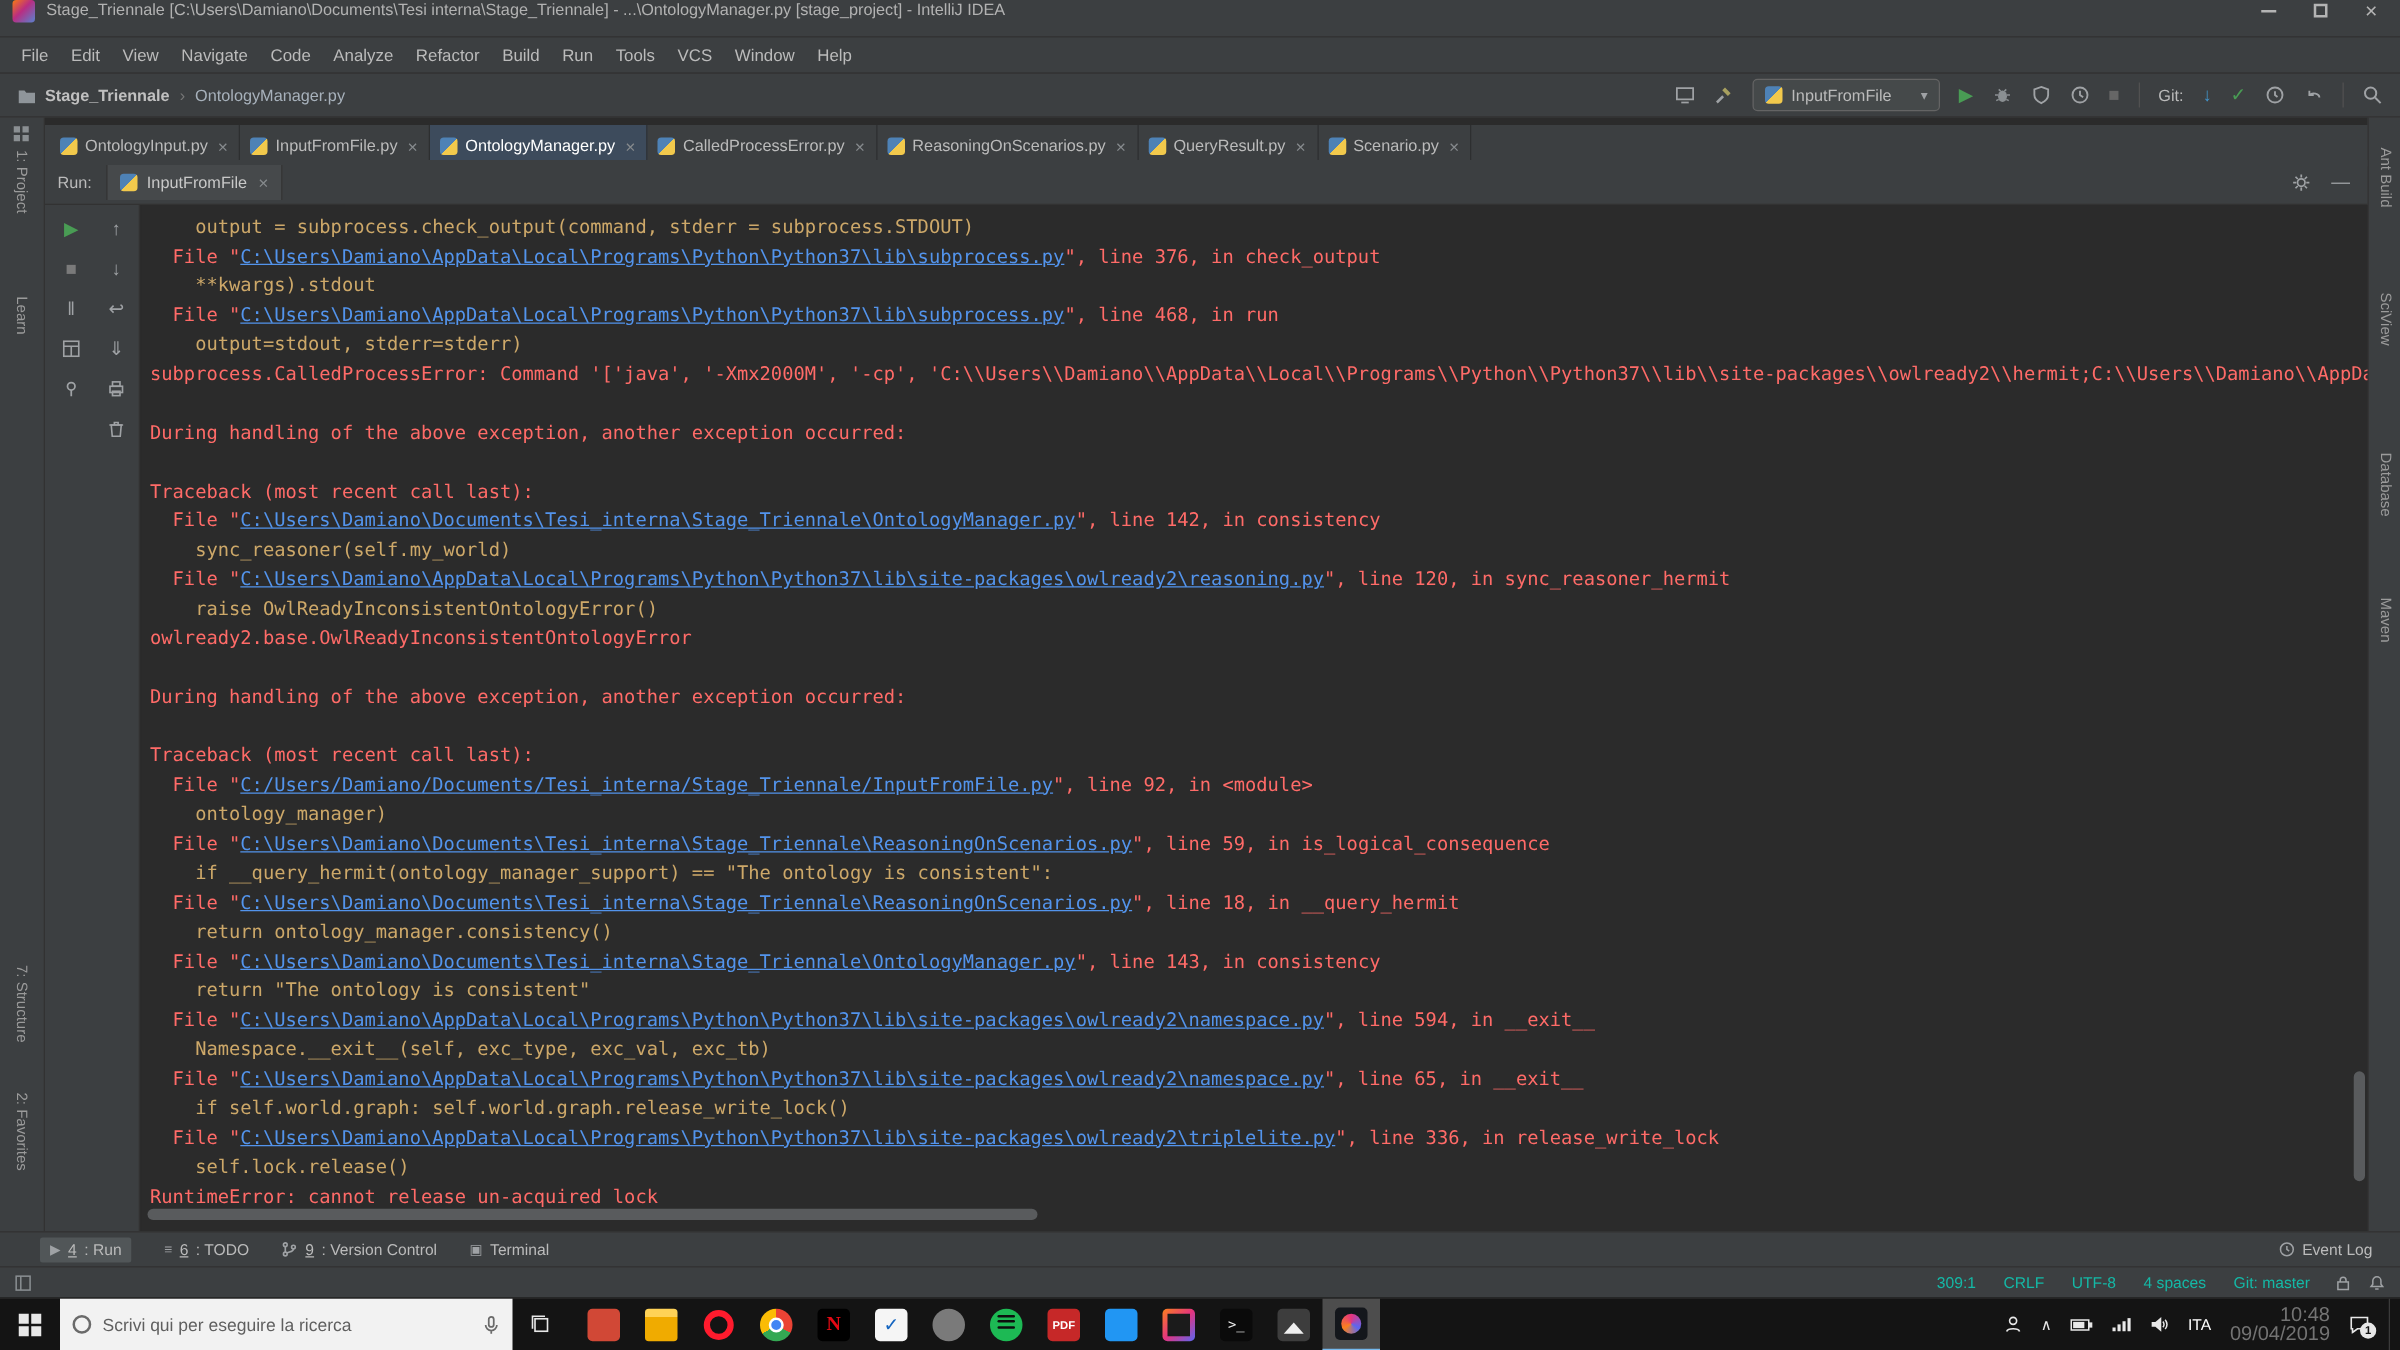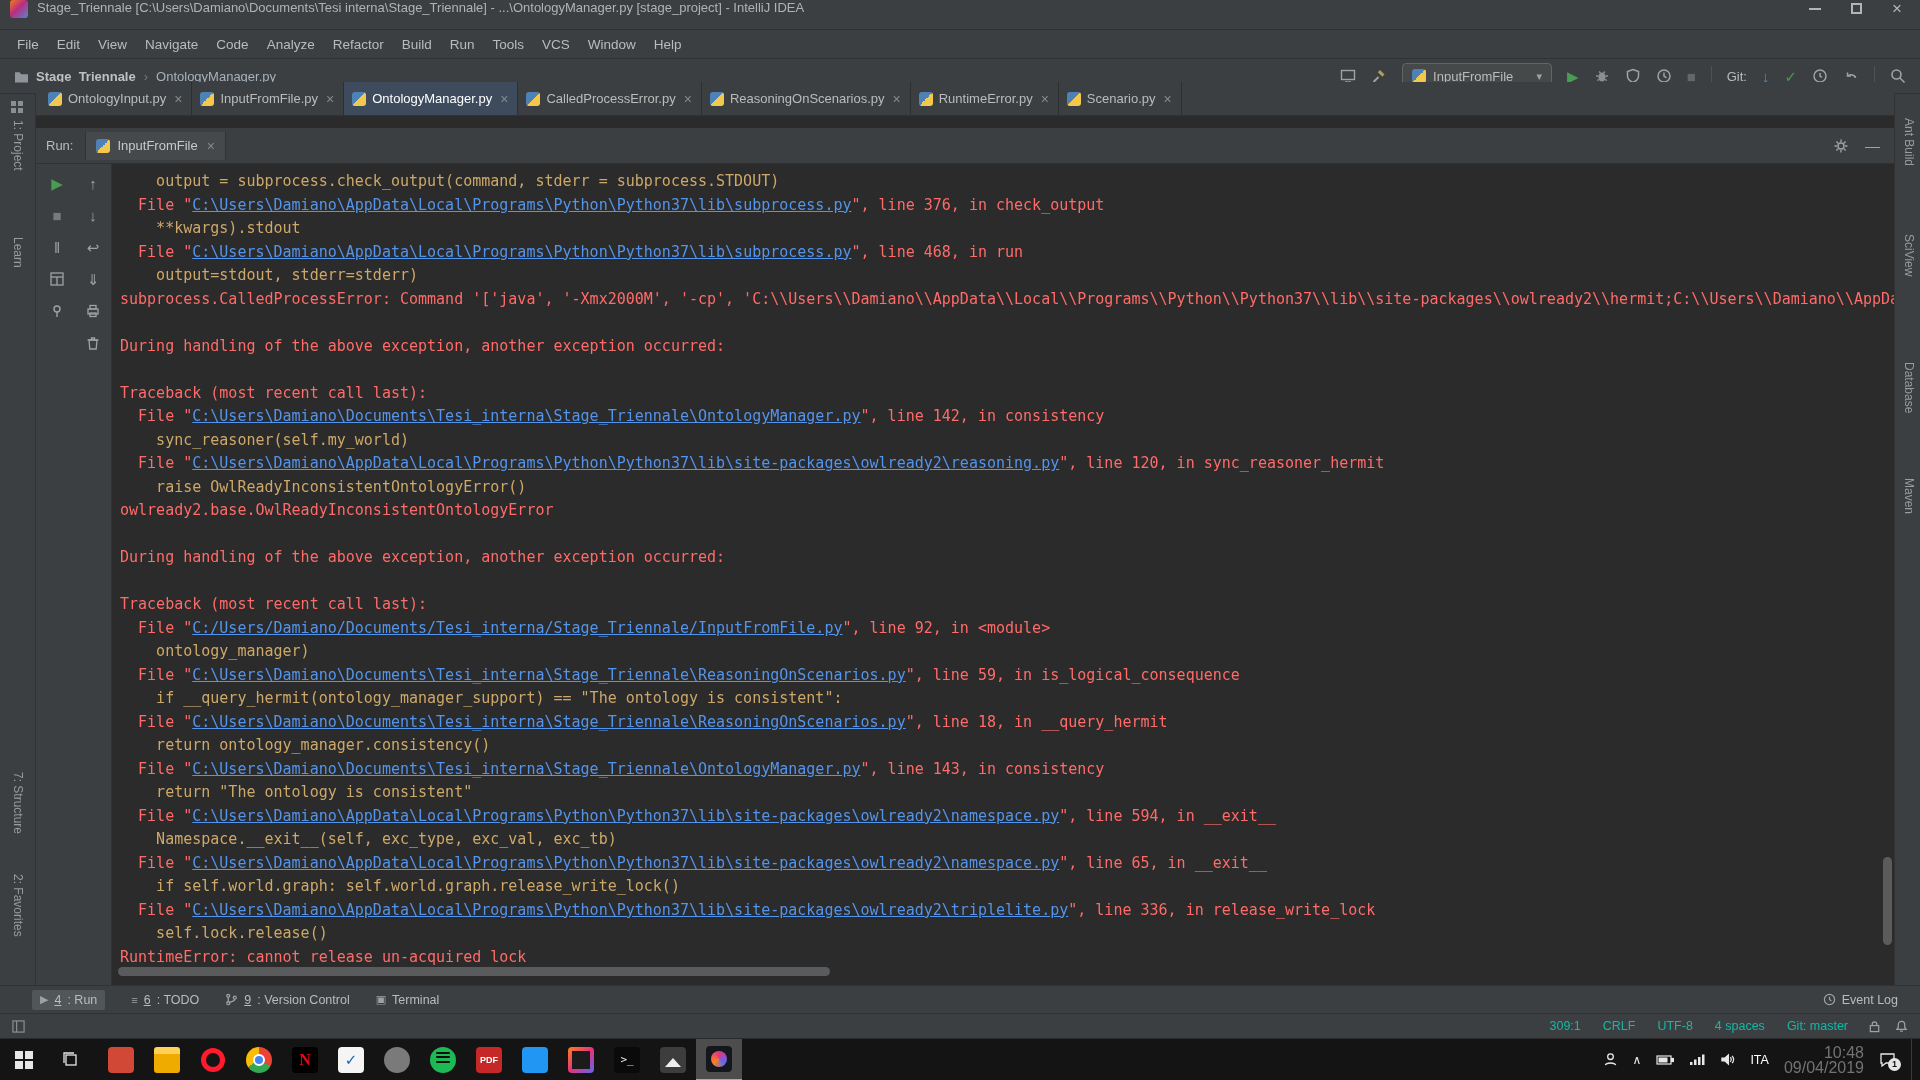--- a/index.html
+++ b/index.html
@@ -44,21 +44,21 @@
   .stripe-grid{position:absolute;top:6px;left:10px}
   .stripe-top{position:absolute;top:26px;left:0;right:0;display:flex;flex-direction:column;align-items:center;gap:66px}
   .stripe-bottom{position:absolute;bottom:48px;left:0;right:0;display:flex;flex-direction:column;align-items:center;gap:40px}
   .right-stripe .vlabel{position:absolute;left:7px}
   .right-stripe .vlabel:nth-child(1){top:24px}
   .right-stripe .vlabel:nth-child(2){top:140px}
   .right-stripe .vlabel:nth-child(3){top:268px}
   .right-stripe .vlabel:nth-child(4){top:384px}
 
   
-  .tabsrow{position:absolute;top:82px;left:36px;right:26px;height:34px;background:#3c3f41;border-bottom:1px solid #323232;display:flex;align-items:stretch;padding-left:4px}
+  .tabsrow{position:absolute;top:100px;left:36px;right:26px;height:34px;background:#3c3f41;border-bottom:1px solid #323232;display:flex;align-items:stretch;padding-left:4px}
   .tab{display:flex;align-items:center;gap:6px;padding:0 9px 0 8px;color:#bbbbbb;font-size:13px;border-right:1px solid #2d2f30;cursor:default}
   .tab.active{background:#3d4b5c;color:#ffffff}
   .tab-close{color:#868a8d;font-size:14px;margin-left:2px}
 
   
   .runstrip{position:absolute;top:128px;left:36px;right:26px;height:36px;background:#3c3f41;border-bottom:1px solid #323232;display:flex;align-items:center}
   .run-label{color:#bbb;font-size:13px;margin:0 12px 0 10px}
   .runtab{display:flex;align-items:center;gap:7px;background:#46494b;height:28px;padding:0 10px;color:#c8c8c8;font-size:13px;border-left:1px solid #323232;border-right:1px solid #323232}
   .rs-actions{margin-left:auto;display:flex;align-items:center;gap:16px;padding-right:14px}
 
@@ -283,21 +283,21 @@
         <span class="tab-label">CalledProcessError.py</span>
         <span class="tab-close">×</span>
       </div>
       <div class="tab">
         <span class="pyicon"></span>
         <span class="tab-label">ReasoningOnScenarios.py</span>
         <span class="tab-close">×</span>
       </div>
       <div class="tab">
         <span class="pyicon"></span>
-        <span class="tab-label">RuntimeError.py</span>
+        <span class="tab-label">QueryResult.py</span>
         <span class="tab-close">×</span>
       </div>
       <div class="tab">
         <span class="pyicon"></span>
         <span class="tab-label">Scenario.py</span>
         <span class="tab-close">×</span>
       </div>
     </div>
 
   <div class="runstrip">
@@ -437,20 +437,30 @@
 
   <div class="taskbar">
     <div class="start">
       <div class="winlogo">
           <span></span>
           <span></span>
           <span></span>
           <span></span>
         </div>
     </div>
+    <div class="searchbox">
+      <span class="cortana-ring"></span>
+      <input class="search-input" placeholder="Scrivi qui per eseguire la ricerca" style="">
+      <span>
+        <svg width="14" height="16" viewBox="0 0 14 16" fill="none" stroke="#6a6a6a" stroke-width="1.4">
+            <rect x="5" y="1.5" width="4" height="8" rx="2"></rect>
+            <path d="M2.5 8a4.5 4.5 0 0 0 9 0M7 12.5V15"></path>
+          </svg>
+      </span>
+    </div>
     <div class="taskview">
       <svg width="18" height="18" viewBox="0 0 18 18" fill="none" stroke="#e8e8e8" stroke-width="1.3">
           <rect x="4" y="4" width="10" height="10"></rect>
           <path d="M2 12V2h10"></path>
         </svg>
     </div>
     <div class="apps">
         <div class="app-slot">
           <div class="app-icon app-store"></div>
         </div>

